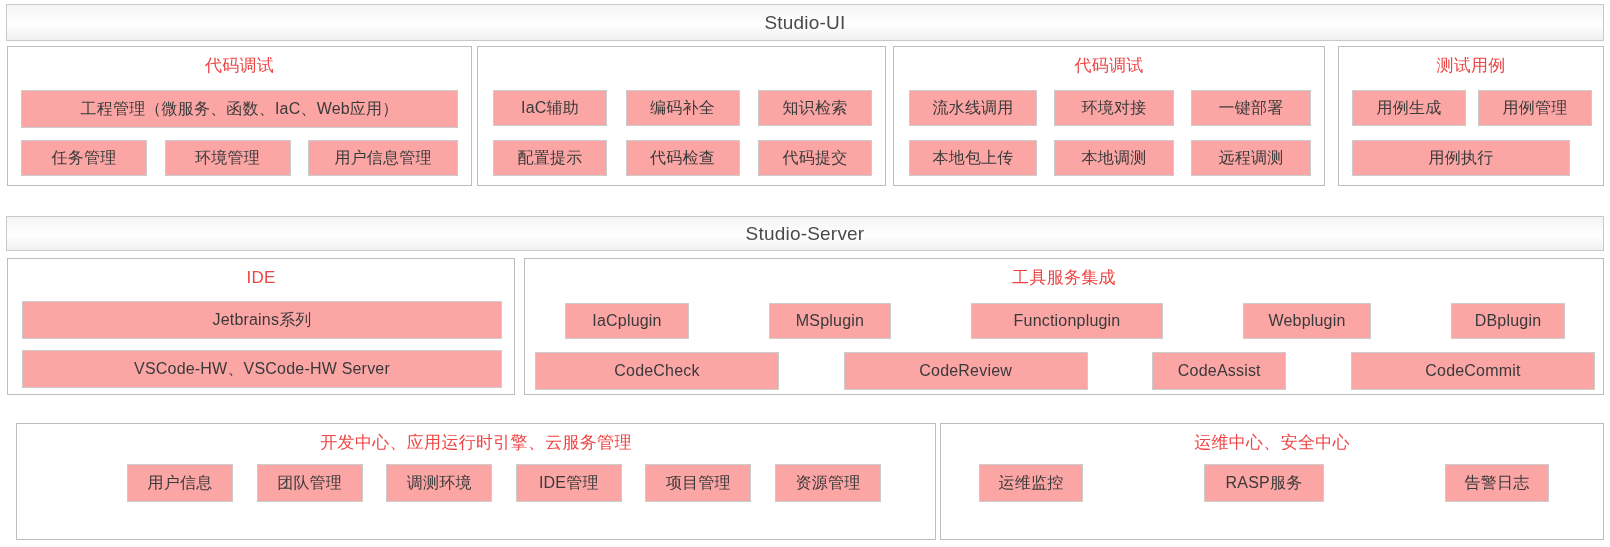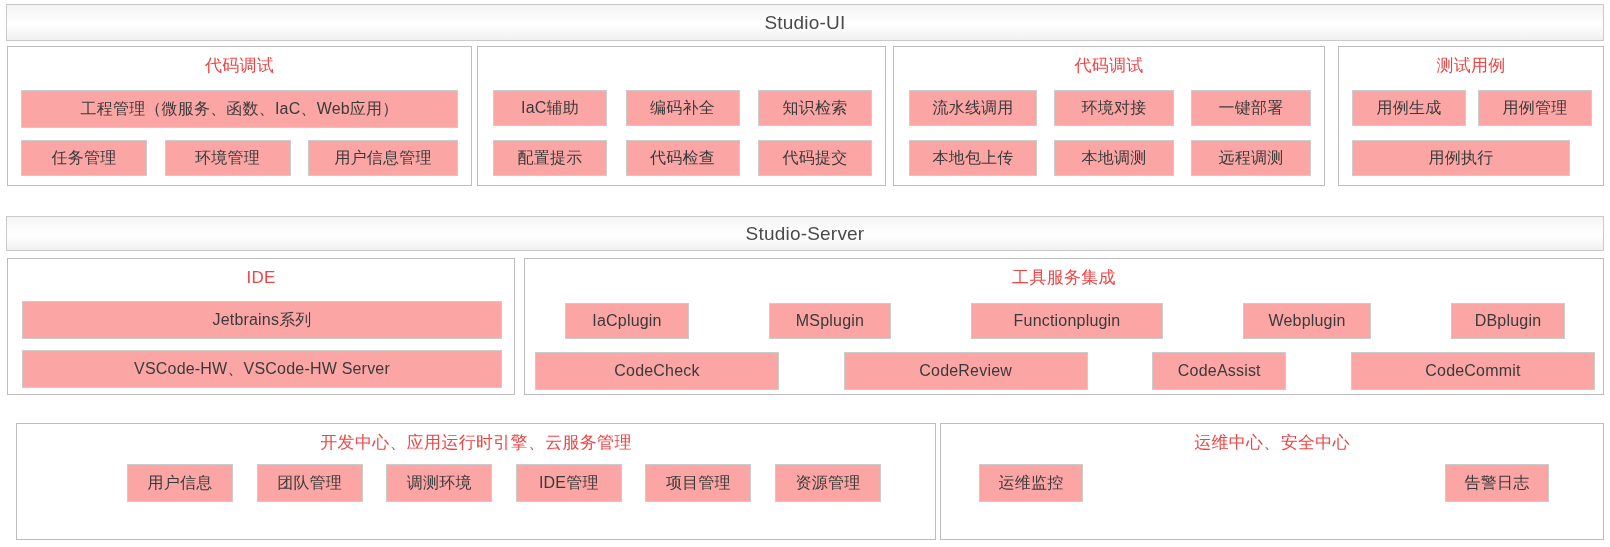--- a/index.html
+++ b/index.html
@@ -175,17 +175,18 @@
       <div class="chip tall" style="width:106px;">IDE管理</div>
       <div class="chip tall" style="width:106px;">项目管理</div>
       <div class="chip tall" style="width:106px;">资源管理</div>
     </div>
   </div>
 
   <div class="panel" style="left:940px; top:423px; width:664px; height:117px;">
     <div class="panel-title">运维中心、安全中心</div>
     <div class="row spread" style="left:38px; top:40px; width:570px;">
       <div class="chip tall" style="width:104px;">运维监控</div>
+      <div class="chip tall" style="width:120px;">RASP服务</div>
       <div class="chip tall" style="width:104px;">告警日志</div>
     </div>
   </div>
 
 </div>
 
 </body></html>

